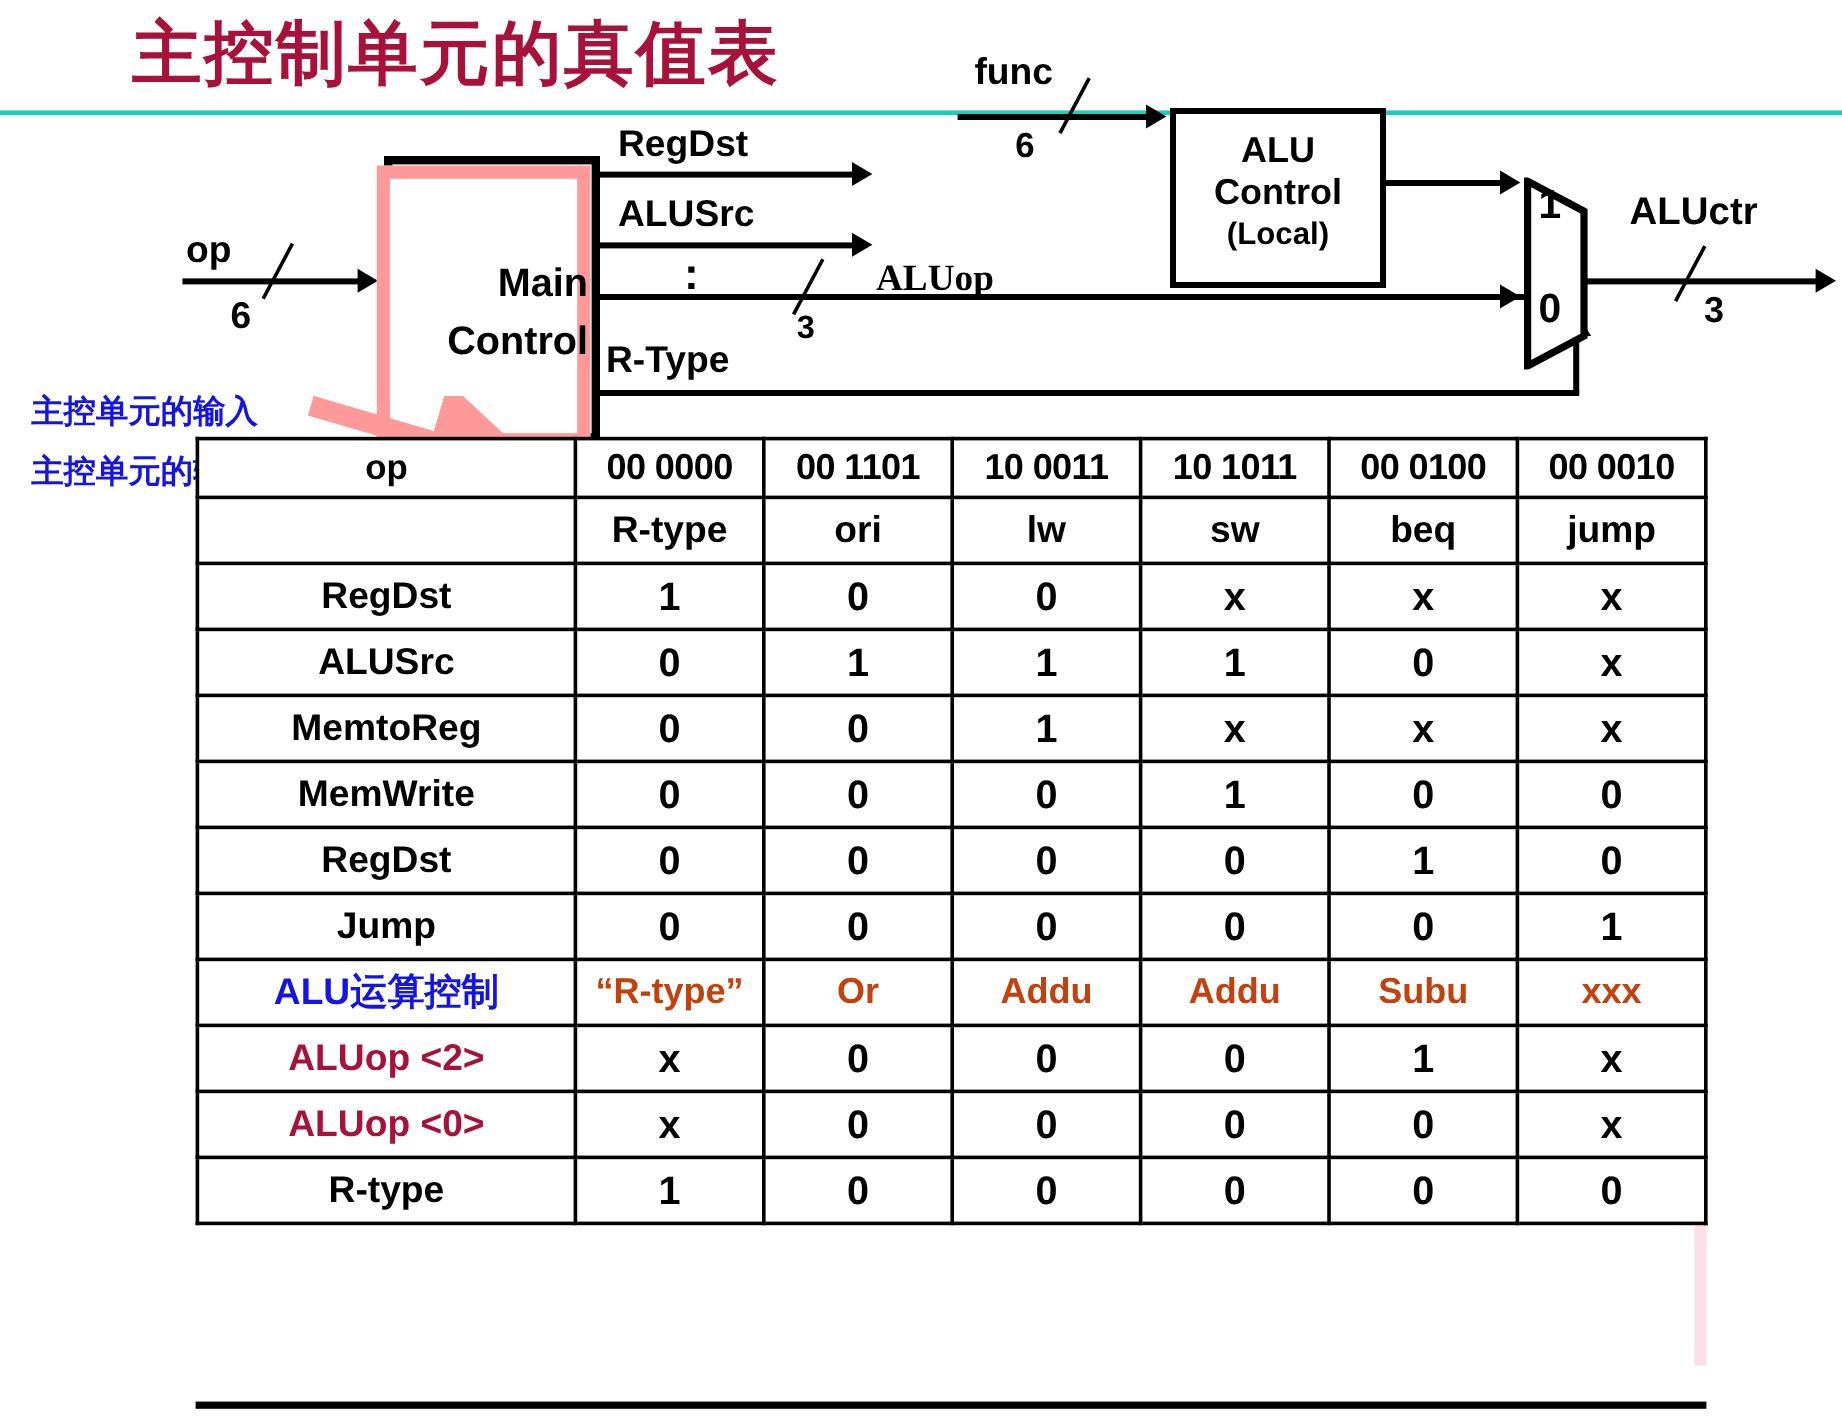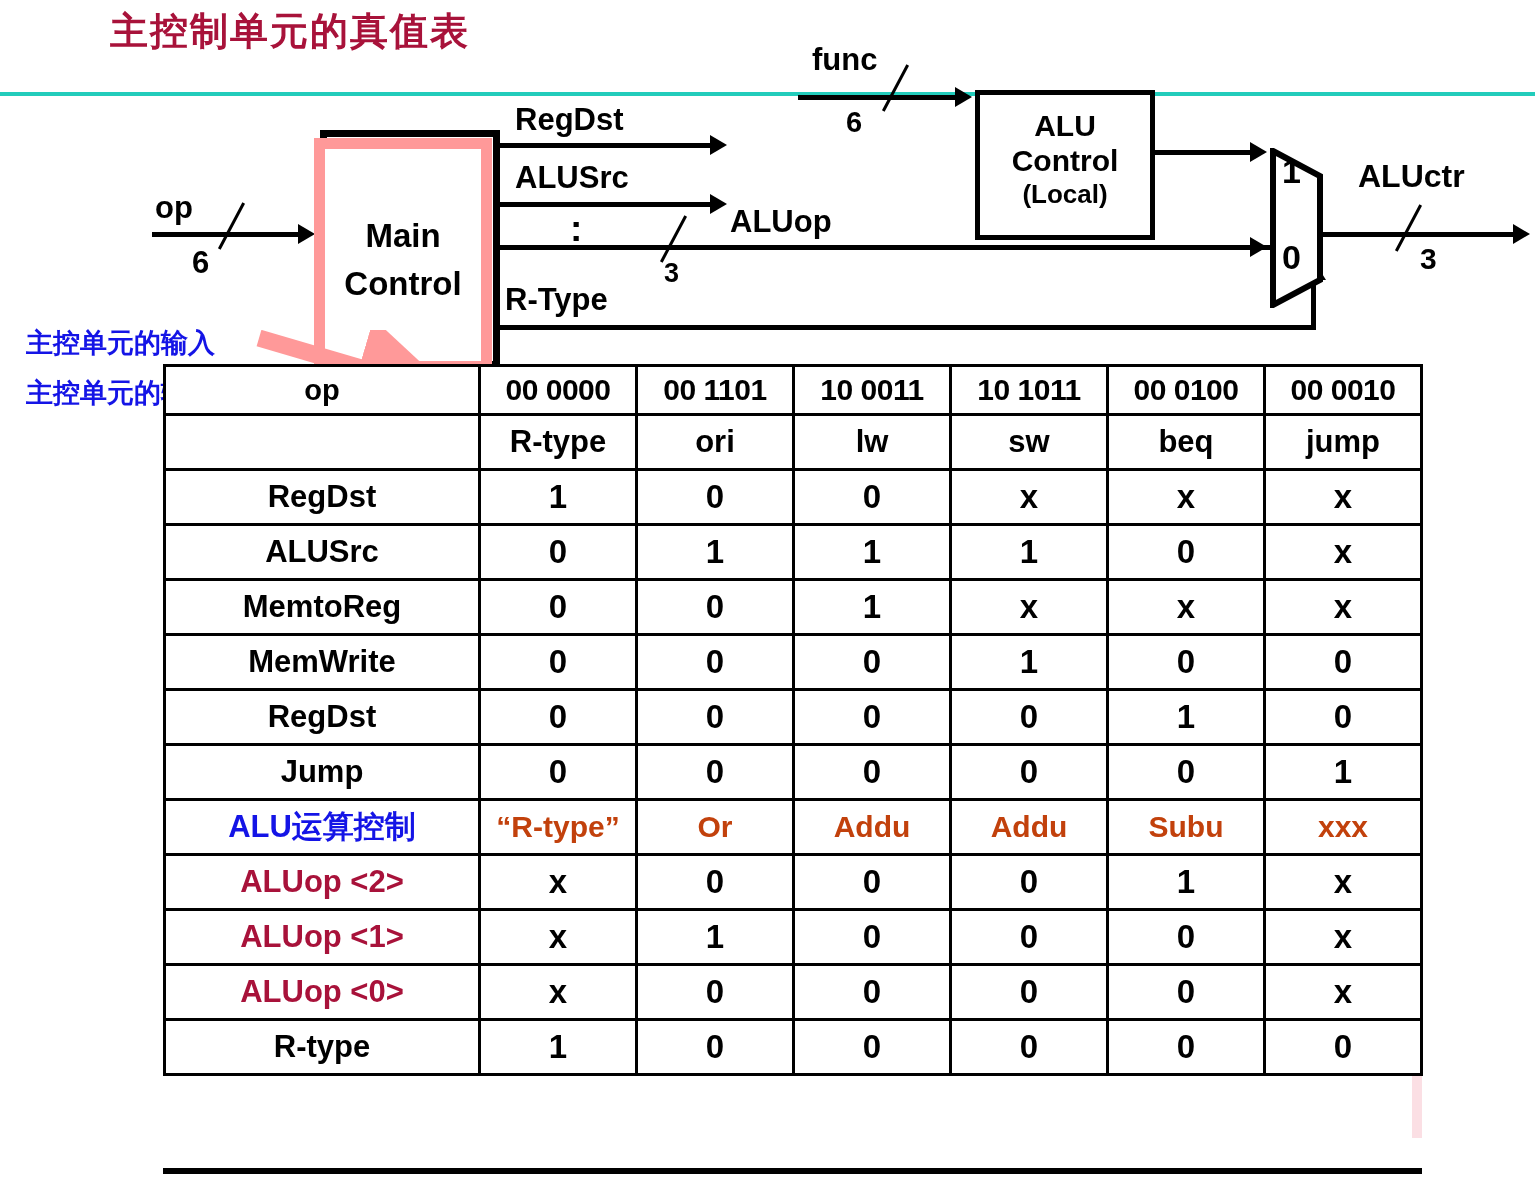--- a/index.html
+++ b/index.html
@@ -7,37 +7,37 @@
     width:1535px;height:1185px;background:#ffffff;
     font-family:"Liberation Sans", sans-serif;
     overflow:hidden;position:relative;
   }
   .abs{position:absolute;}
 
   
   #title{
     left:110px;top:6px;
     font-family:"Liberation Serif", serif;
-    font-size:38px;font-weight:700;color:#A8123A;
+    font-size:58px;font-weight:700;color:#A8123A;
     letter-spacing:2px;white-space:nowrap;
   }
   #title-rule{
     left:0px;top:92px;width:1535px;height:4px;background:#22CCBB;
   }
 
   
   #diagram{left:0;top:30px;width:1535px;height:330px;}
   .lbl{font-weight:700;color:#000;white-space:nowrap;}
 
   
   #mc-black{left:320px;top:100px;width:180px;height:238px;
             border:7px solid #000;background:#fff;box-sizing:border-box;}
   #mc-pink{left:314px;top:108px;width:178px;height:234px;
            border:11px solid #F99;background:#fff;box-sizing:border-box;}
-  #mc-text{left:316px;top:182px;width:174px;text-align:center;
+  #mc-text{left:316px;top:182px;width:174px;text-align:right;
            font-size:33px;font-weight:700;line-height:1.45;color:#000;}
 
   
   #alu-box{left:975px;top:60px;width:180px;height:150px;
            border:5px solid #000;background:#fff;box-sizing:border-box;}
   #alu-text{left:977px;top:78px;width:176px;text-align:center;
             font-size:30px;font-weight:700;line-height:1.18;color:#000;}
   #alu-text .small{font-size:26px;}
 
   .line{background:#000;}
@@ -137,21 +137,21 @@
 
   <div class="abs lbl" style="left:515px;top:72px;font-size:31px;">RegDst</div>
   <div class="abs line hline" style="left:496px;top:113px;width:218px;"></div>
   <div class="abs arrow-r" style="left:710px;top:105px;"></div>
 
   <div class="abs lbl" style="left:515px;top:130px;font-size:31px;">ALUSrc</div>
   <div class="abs line hline" style="left:496px;top:172px;width:218px;"></div>
   <div class="abs arrow-r" style="left:710px;top:164px;"></div>
 
   <div class="abs lbl" style="left:570px;top:178px;font-size:37px;">:</div>
-  <div class="abs lbl" style="left:730px;top:174px;font-size:31px;">ALUop</div>
+  <div class="abs lbl" style="left:730px;top:184px;font-size:31px;font-family:Liberation Serif, serif;">ALUop</div>
   <div class="abs line hline" style="left:496px;top:215px;width:790px;"></div>
   <div class="abs arrow-r" style="left:1250px;top:207px;"></div>
   <div class="abs slash" style="left:672px;top:183px;"></div>
   <div class="abs lbl" style="left:664px;top:228px;font-size:27px;">3</div>
 
   <div class="abs lbl" style="left:505px;top:252px;font-size:31px;">R-Type</div>
   <div class="abs line hline" style="left:496px;top:295px;width:820px;"></div>
   <div class="abs line vline" style="left:1311px;top:248px;height:50px;"></div>
   <div class="abs arrow-u" style="left:1306px;top:234px;"></div>
 
@@ -310,29 +310,20 @@
         <tr class="body">
           <td class="rowlabel crimson-lab">ALUop &lt;2&gt;</td>
           <td class="val firstcol">x</td>
           <td class="val">0</td>
           <td class="val">0</td>
           <td class="val">0</td>
           <td class="val">1</td>
           <td class="val">x</td>
         </tr>
         <tr class="body">
-          <td class="rowlabel crimson-lab">ALUop &lt;1&gt;</td>
-          <td class="val firstcol">x</td>
-          <td class="val">1</td>
-          <td class="val">0</td>
-          <td class="val">0</td>
-          <td class="val">0</td>
-          <td class="val">x</td>
-        </tr>
-        <tr class="body">
           <td class="rowlabel crimson-lab">ALUop &lt;0&gt;</td>
           <td class="val firstcol">x</td>
           <td class="val">0</td>
           <td class="val">0</td>
           <td class="val">0</td>
           <td class="val">0</td>
           <td class="val">x</td>
         </tr>
         <tr class="body">
           <td class="rowlabel">R-type</td>

